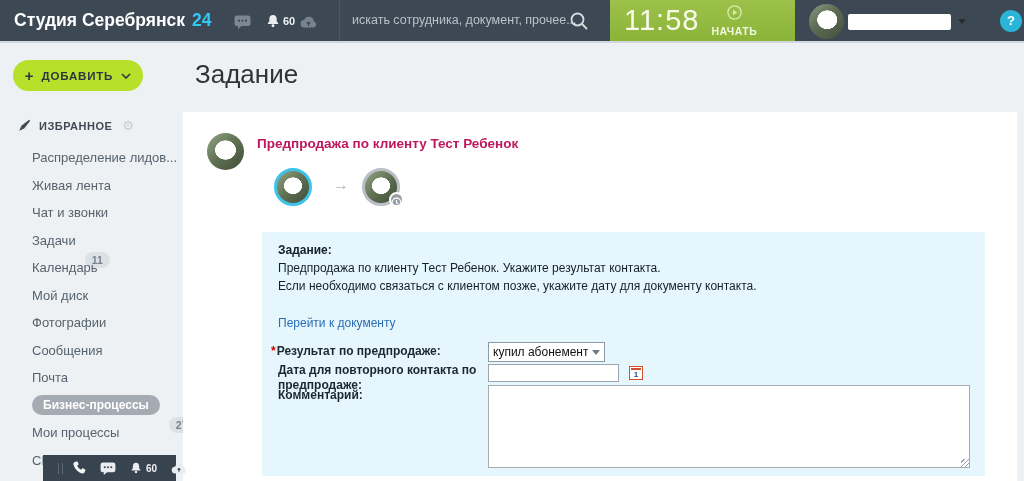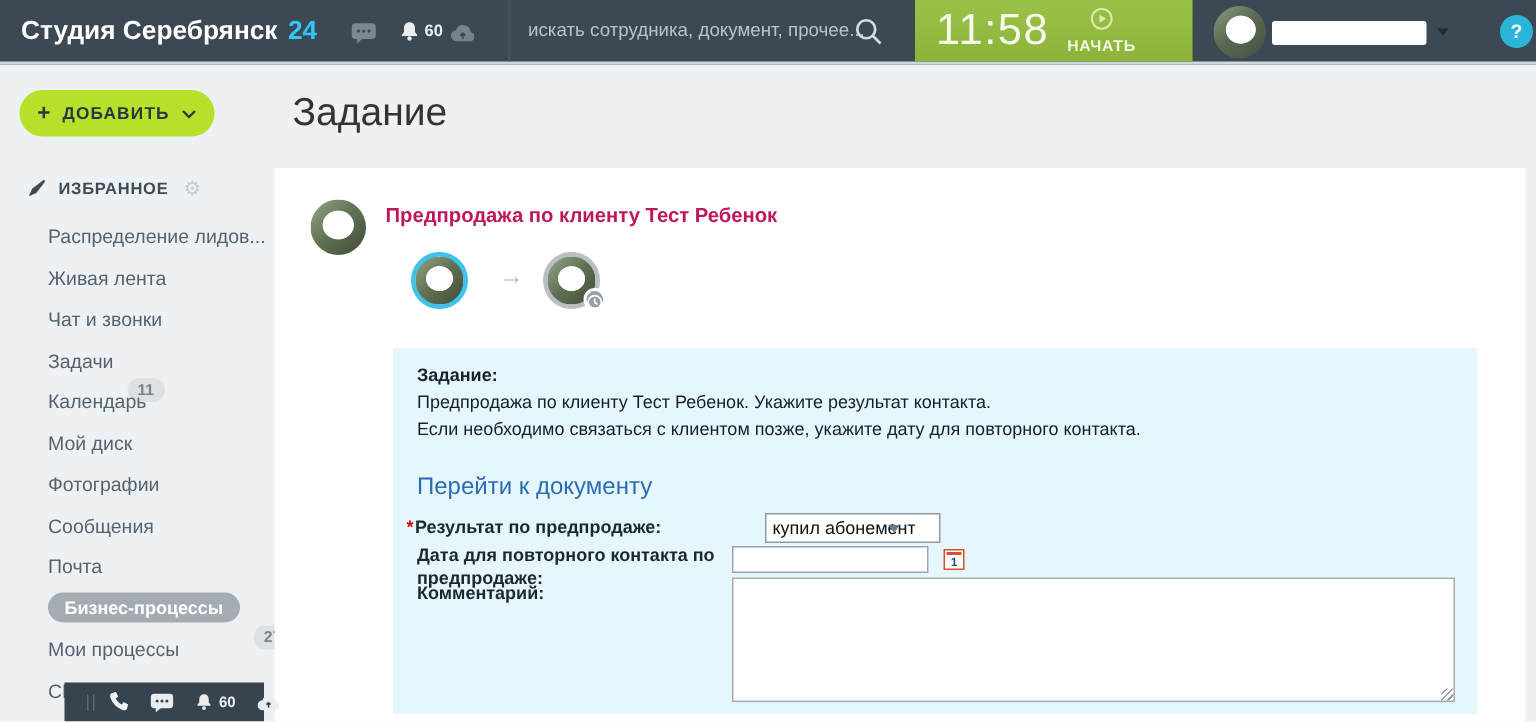--- a/index.html
+++ b/index.html
@@ -60,29 +60,29 @@
                   linear-gradient(135deg,#93a584 0%,#5f7052 50%,#3f4c38 100%); }
   .av1 { left:274px; top:168px; border:3px solid #3fc3ea; }
   .av2 { left:362px; top:168px; border:3px solid #b9bfc4; }
   .av-arrow { left:333px; top:176px; font-size:16px; color:#b0b7bc; }
   .av-clock { left:389px; top:192px; width:15px; height:15px; border-radius:50%; background:#98a0a7; border:2px solid #fff; }
 
   .panel { left:262px; top:232px; width:723px; height:244px; background:#e5f7fd; }
   .p-head { left:278px; top:243px; font-size:12px; font-weight:bold; color:#14202b; }
   .p-line1 { left:278px; top:261px; font-size:12px; color:#14202b; }
   .p-line2 { left:278px; top:279px; font-size:12px; color:#14202b; }
-  .p-link { left:278px; top:316px; font-size:16px; color:#2b6cb4; cursor:pointer; }
+  .p-link { left:278px; top:316px; font-size:12px; color:#2b6cb4; cursor:pointer; }
 
   .f-label { font-size:12px; font-weight:bold; color:#1d2730; line-height:1.25; }
   .req { color:#d40000; margin-right:1px; }
   .lab1 { left:271px; top:344px; }
   .lab2 { left:278px; top:363px; width:208px; }
   .lab3 { left:278px; top:388px; }
   .select-wrap { left:488px; top:342px; width:117px; height:20px; }
-  .select-wrap select { width:100%; height:100%; font-size:12px; font-family:inherit; border:1px solid #8d9ba6; background:#fff; appearance:none; -webkit-appearance:none; padding:0 16px 0 4px; border-radius:0; color:#111;margin-left:22px; }
+  .select-wrap select { width:100%; height:100%; font-size:12px; font-family:inherit; border:1px solid #8d9ba6; background:#fff; appearance:none; -webkit-appearance:none; padding:0 16px 0 4px; border-radius:0; color:#111; }
   .select-wrap::after { content:""; position:absolute; right:5px; top:8px; width:0; height:0; border-left:4px solid transparent; border-right:4px solid transparent; border-top:5px solid #6d7a85; pointer-events:none; }
   .date-input { left:488px; top:364px; width:131px; height:18px; border:1px solid #9aa5ad; background:#fff; font-size:12px; padding:0 3px; border-radius:0; }
   .cal-btn { left:629px; top:366px; width:14px; height:14px; background:#fff; border:1px solid #d2502a; }
   .cal-btn .bar { position:absolute; left:1px; right:1px; top:1px; height:2px; background:#d2502a; }
   .cal-btn .num { position:absolute; left:0; right:0; top:3px; text-align:center; font-size:8px; font-weight:bold; color:#1c4f9c; line-height:9px; }
   .comment-ta { left:488px; top:385px; width:482px; height:83px; border:1px solid #a5adb3; background:#fff; resize:none; font-size:12px; font-family:inherit; padding:3px; border-radius:0; }
   .ta-handle { left:961px; top:459px; width:8px; height:8px;
       background: repeating-linear-gradient(135deg, transparent 0 2px, #98a1a7 2px 3px); }
 </style>
 </head>
@@ -233,21 +233,21 @@
 <div class="abs av-clock">
   <svg width="11" height="11" viewBox="0 0 11 11">
       <circle cx="5.5" cy="5.5" r="4.4" fill="none" stroke="#fff" stroke-width="1.1"></circle>
       <path d="M5.5 3 L5.5 5.7 L7.3 6.8" stroke="#fff" stroke-width="1.1" fill="none"></path>
     </svg>
 </div>
 
 <div class="abs panel"></div>
 <div class="abs p-head">Задание:</div>
 <div class="abs p-line1">Предпродажа по клиенту Тест Ребенок. Укажите результат контакта.</div>
-<div class="abs p-line2">Если необходимо связаться с клиентом позже, укажите дату для повторного контакта.</div>
+<div class="abs p-line2">Если необходимо связаться с клиентом позже, укажите дату для документу контакта.</div>
 <div class="abs p-link">Перейти к документу</div>
 
 <div class="abs f-label lab1"><span class="req">*</span><span>Результат по предпродаже:</span></div>
 <div class="abs select-wrap">
   <select>
     <option>купил абонемент</option>
   </select>
 </div>
 
 <div class="abs f-label lab2">Дата для повторного контакта по предпродаже:</div>

